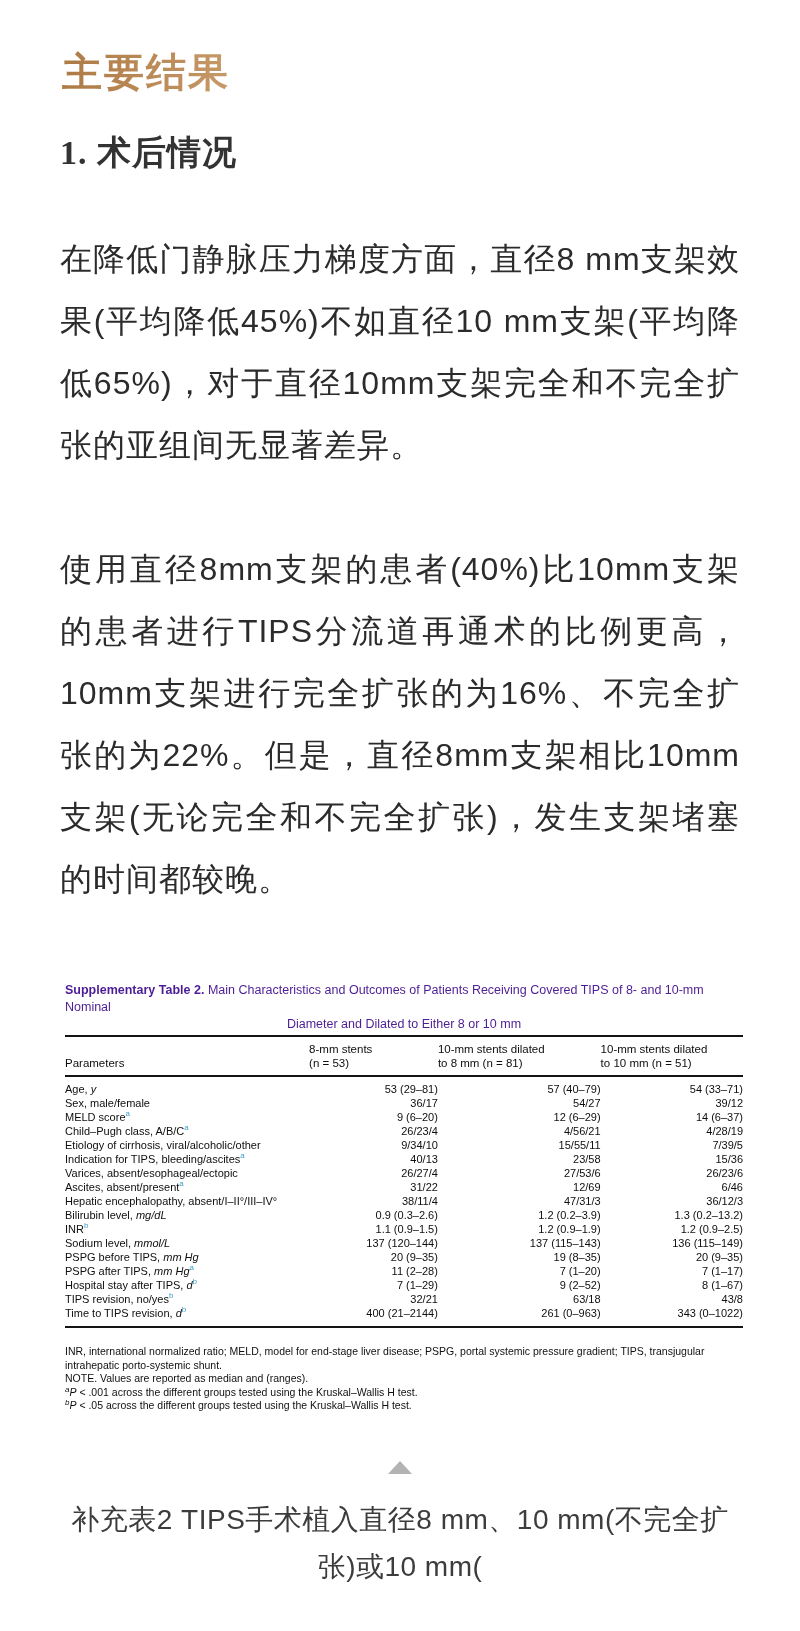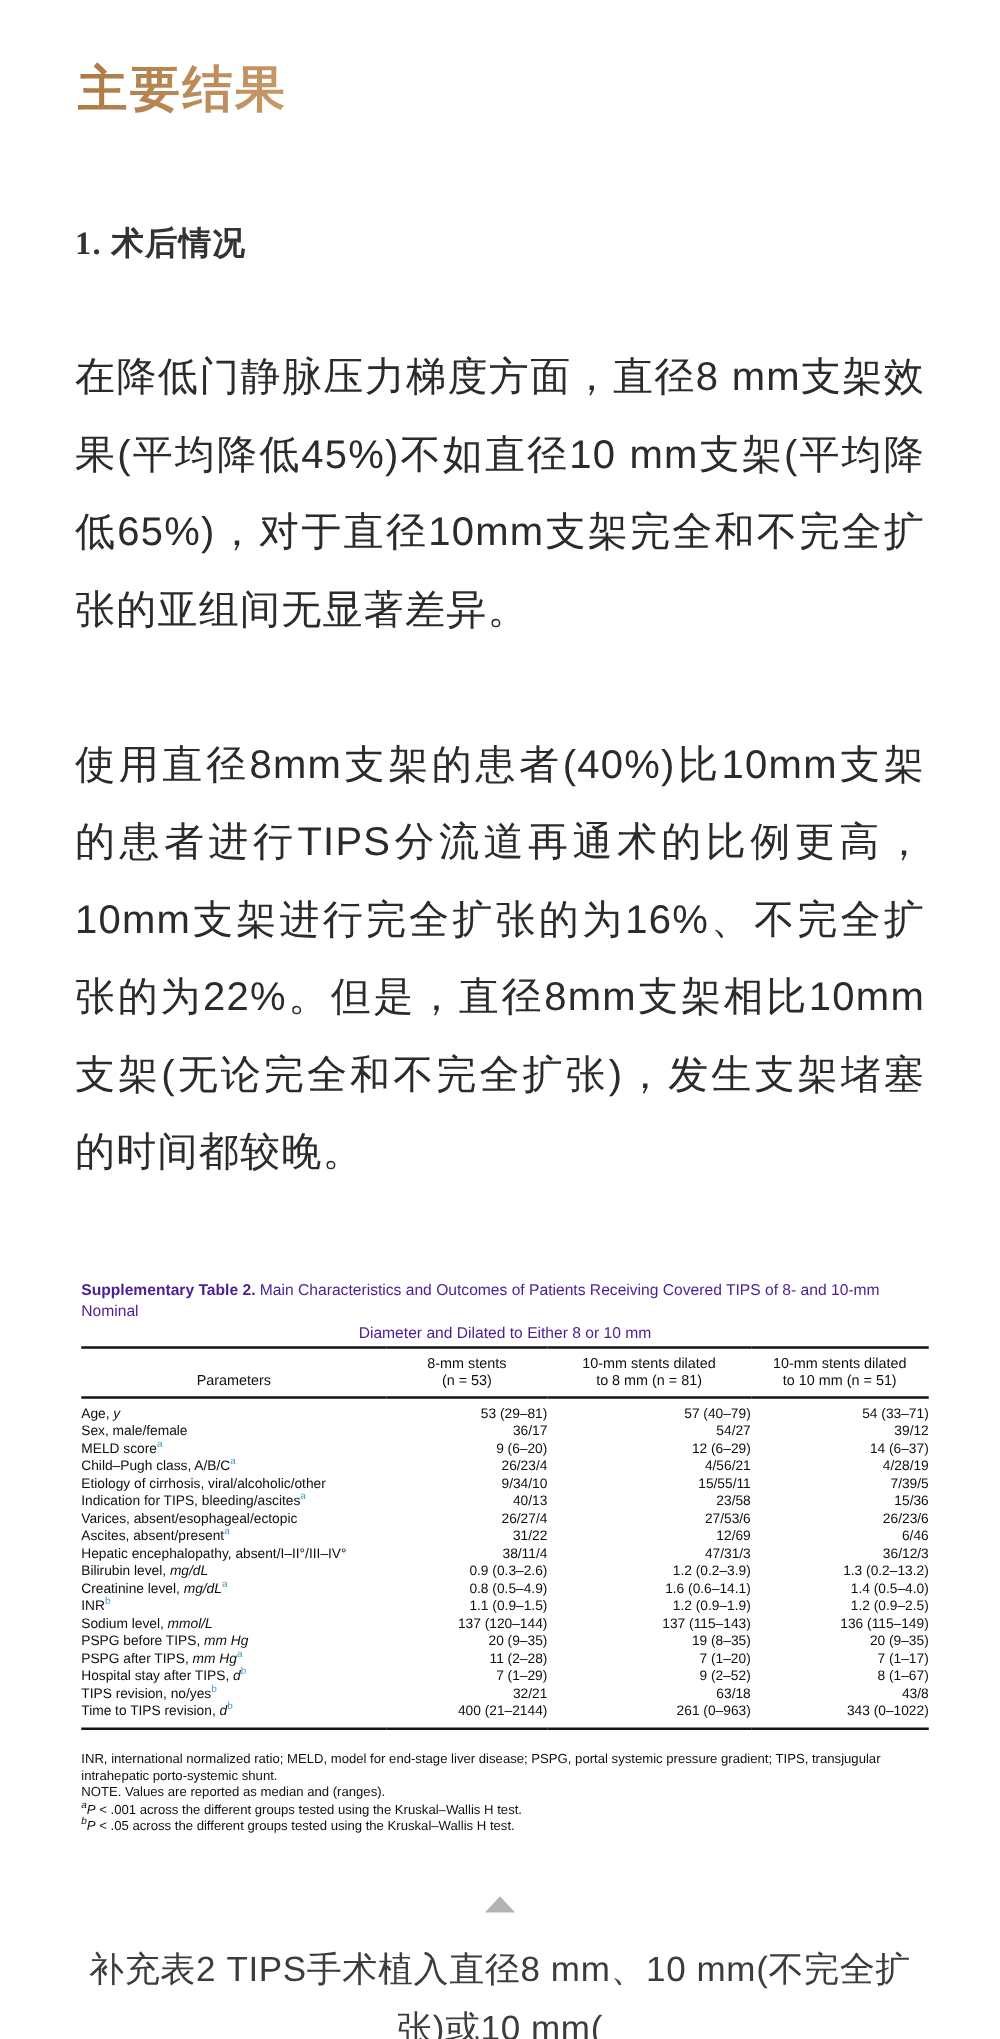--- a/index.html
+++ b/index.html
@@ -27,25 +27,25 @@
     h1.main-title {
       background: linear-gradient(93deg, #ad7a45 0%, #d3a97a 38%, #b9884f 70%, #cba26f 100%);
       -webkit-background-clip: text;
       background-clip: text;
       -webkit-text-fill-color: transparent;
     }
   }
   h2.section-heading {
     font-family: "Liberation Serif", serif;
     font-weight: 700;
-    font-size: 26px;
+    font-size: 34px;
     line-height: 46px;
     letter-spacing: 1px;
     color: #333333;
-    margin-top: 76px;
+    margin-top: 34px;
   }
   
   p.body-para {
     font-size: 32px;
     line-height: 62px;
     color: #2b2b2b;
     letter-spacing: 1px;
     text-align: justify;
     text-justify: distribute;
     margin-top: 52px;
@@ -69,21 +69,21 @@
     border-collapse: collapse;
     border-top: 2px solid #141414;
     border-bottom: 2px solid #141414;
     font-size: 11px;
     color: #0e0e0e;
   }
   table.s-table thead th {
     font-weight: 400;
     font-size: 11.5px;
     line-height: 13.5px;
-    text-align: center;
+    text-align: left;
     vertical-align: bottom;
     border-bottom: 2px solid #141414;
     padding: 6px 0 5px 0;
   }
   table.s-table tbody td {
     line-height: 14px;
     vertical-align: top;
     white-space: nowrap;
   }
   table.s-table tbody td.param { text-align: left; }
@@ -217,26 +217,20 @@
             <td class="val">47/31/3</td>
             <td class="val">36/12/3</td>
           </tr>
           <tr>
             <td class="param">Bilirubin level, <i>mg/dL</i></td>
             <td class="val">0.9 (0.3–2.6)</td>
             <td class="val">1.2 (0.2–3.9)</td>
             <td class="val">1.3 (0.2–13.2)</td>
           </tr>
           <tr>
-            <td class="param">Creatinine level, <i>mg/dL</i><sup class="fn">a</sup></td>
-            <td class="val">0.8 (0.5–4.9)</td>
-            <td class="val">1.6 (0.6–14.1)</td>
-            <td class="val">1.4 (0.5–4.0)</td>
-          </tr>
-          <tr>
             <td class="param">INR<sup class="fn">b</sup></td>
             <td class="val">1.1 (0.9–1.5)</td>
             <td class="val">1.2 (0.9–1.9)</td>
             <td class="val">1.2 (0.9–2.5)</td>
           </tr>
           <tr>
             <td class="param">Sodium level, <i>mmol/L</i></td>
             <td class="val">137 (120–144)</td>
             <td class="val">137 (115–143)</td>
             <td class="val">136 (115–149)</td>

